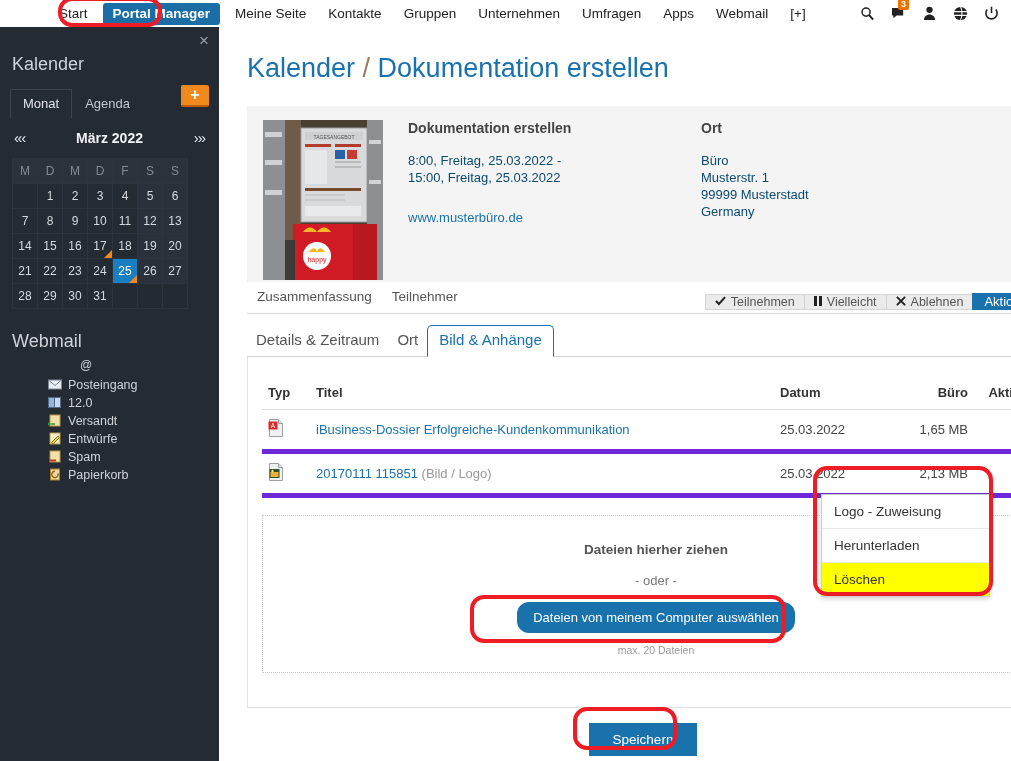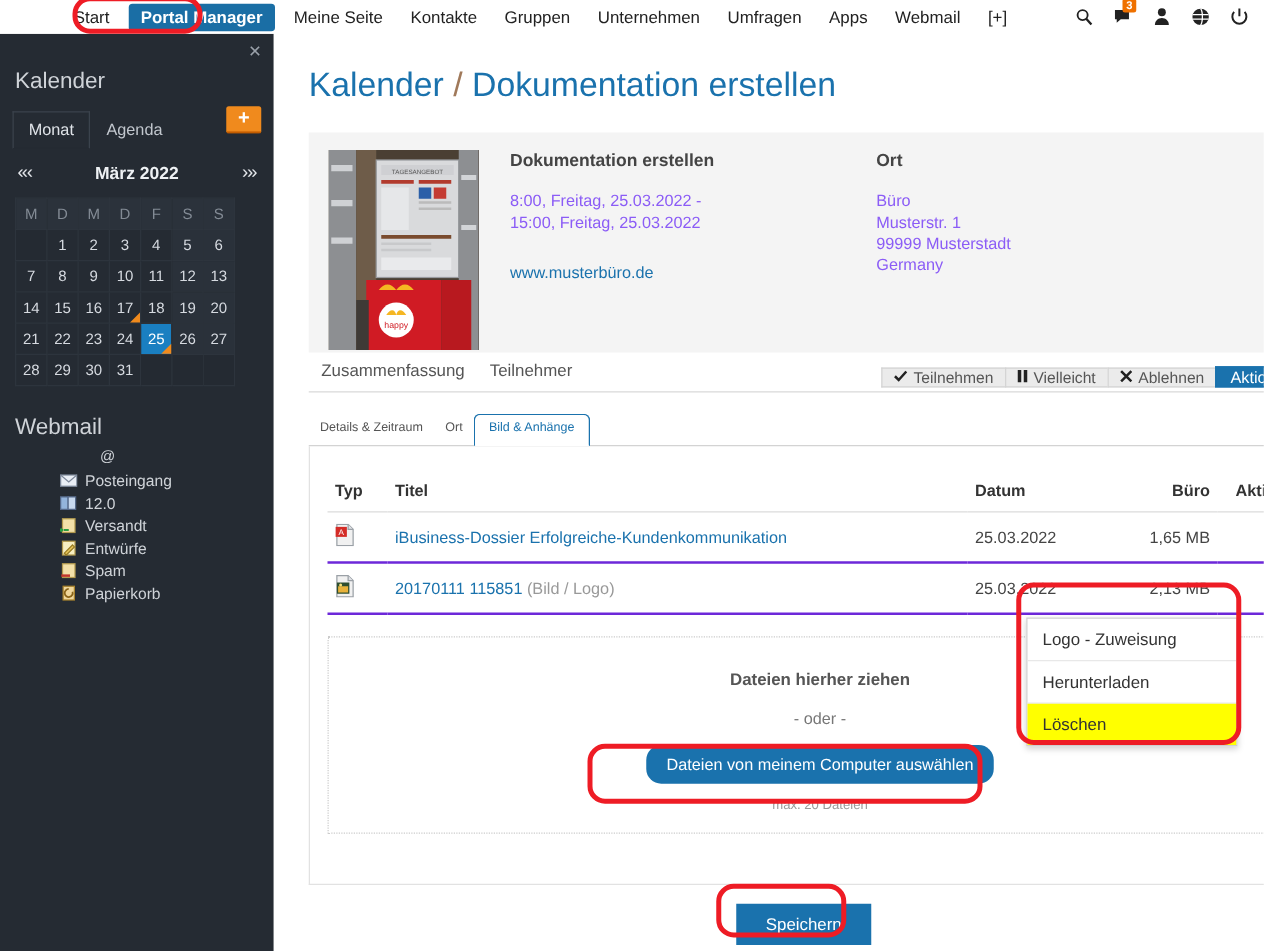--- a/index.html
+++ b/index.html
@@ -101,21 +101,21 @@
   .page-title .sep{ color:#a0795a; }
 
   .card{
     margin:22px 2px 0 28px; background:#f4f4f4; padding:14px 16px 16px 16px;
     display:flex; gap:25px; height:176px;
   }
   .card-img{
     width:120px; height:160px; background:#3a3027; flex:none; position:relative; overflow:hidden;
   }
   .card-col-title{ font-size:14px; font-weight:bold; color:#444; margin-bottom:16px;}
-  .card-line{ font-size:13px; color:#8b5cf6; line-height:17px;}
+  .card-line{ font-size:13px; color:#0c4a6e; line-height:17px;}
   .card-link{ font-size:13px; color:#1a72ad; margin-top:24px; cursor:pointer;}
   .col-a{ width:268px;}
   .col-b{ }
 
   .toolbar{
     margin:0 2px 0 28px; display:flex; align-items:flex-end; border-bottom:1px solid #d9d9d9; height:32px;
   }
   .tl-tab{ font-size:13.5px; color:#555; padding:6px 10px 9px 10px; cursor:pointer;}
   .tl-grow{ flex:1; }
   .btn-grp{ display:flex; align-items:flex-end; height:24px; margin-bottom:3px;}
@@ -128,39 +128,39 @@
     background:#1a72ad; color:#fff; border:1px solid #1a72ad;
     font-size:13px; padding:0 11px; display:flex; align-items:center; gap:7px; cursor:pointer;
   }
 
   .subtabs{
     margin:12px 2px 0 28px; display:flex; align-items:flex-end; height:31px; position:relative;
   }
   .subtabs::after{
     content:""; position:absolute; left:0; right:0; bottom:0; height:1px; background:#d3d3d3;
   }
-  .st{ font-size:10px; color:#555; padding:5px 9px 9px 9px; cursor:pointer;}
+  .st{ font-size:15px; color:#555; padding:5px 9px 9px 9px; cursor:pointer;}
   .st.active{
     color:#1a72ad; background:#fff;
     border:1px solid #1a72ad; border-bottom:1px solid #fff;
     border-radius:5px 5px 0 0; padding:5px 11px 8px 11px; z-index:2; position:relative;
   }
 
   .panel{
     margin:0 2px 0 28px; border:1px solid #e2e2e2; border-top:none; padding:22px 14px 14px 14px;
     height:351px; position:relative;
   }
 
   table.files{ width:100%; border-collapse:collapse; }
   table.files th{
     font-size:13px; color:#333; font-weight:bold; text-align:left; padding:6px 6px 9px 6px;
     border-bottom:1px solid #dcdcdc;
   }
   table.files td{
-    font-size:13px; color:#444; padding:9px 6px; border-bottom:2px solid #6d28d9;
+    font-size:13px; color:#444; padding:9px 6px; border-bottom:5px solid #6d28d9;
   }
   .th-right{ text-align:right !important; }
   .td-right{ text-align:right; }
   .f-link{ color:#1a72ad; cursor:pointer; }
   .f-sub{ color:#999; }
   .caret-btn{
     width:28px; height:20px; background:#d6d6d6; border:1px solid #bdbdbd;
     display:inline-flex; align-items:center; justify-content:center; font-size:11px; color:#333;
     cursor:pointer;
   }

